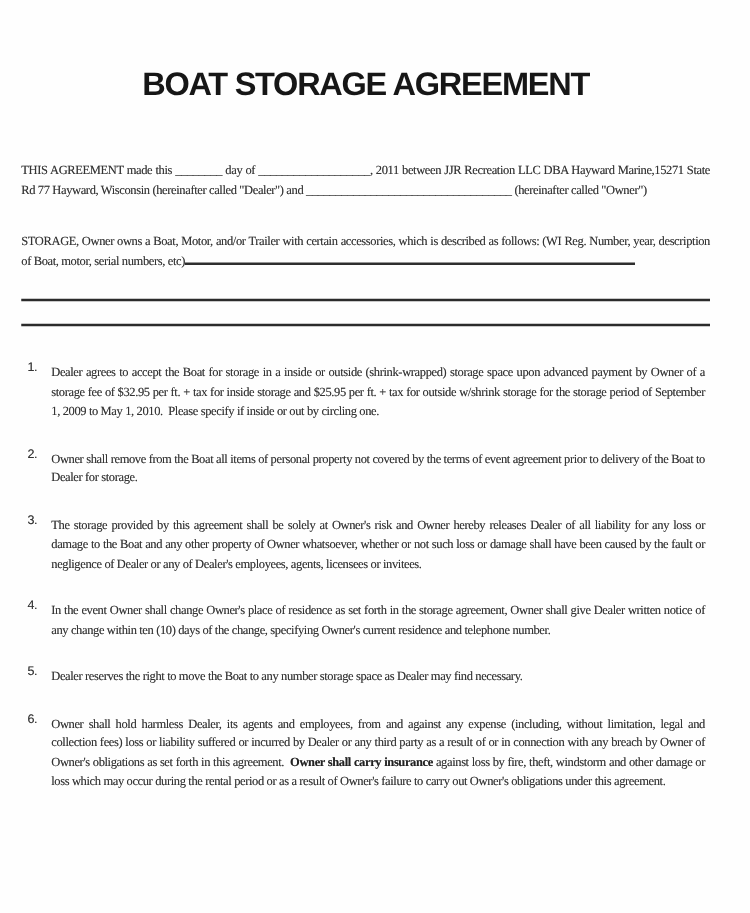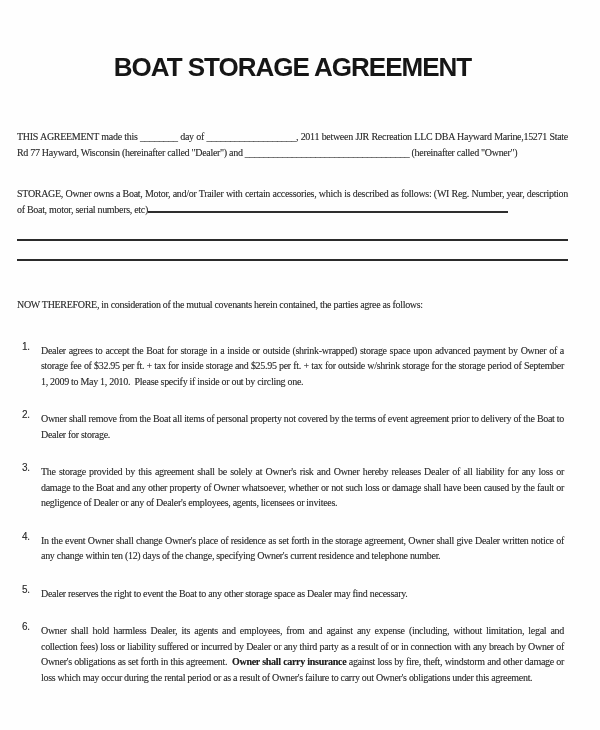--- a/index.html
+++ b/index.html
@@ -84,47 +84,46 @@
 
     <h1 class="doc-title">BOAT STORAGE AGREEMENT</h1>
 
     <p class="para intro">THIS AGREEMENT made this ________ day of ___________________, 2011 between JJR Recreation LLC DBA Hayward Marine,15271 State Rd 77 Hayward, Wisconsin (hereinafter called "Dealer") and ___________________________________ (hereinafter called "Owner")</p>
 
     <p class="para whereas"><span>STORAGE, Owner owns a Boat, Motor, and/or Trailer with certain accessories, which is described as follows: (WI Reg. Number, year, description of Boat, motor, serial numbers, etc)</span><span class="fill-line"></span></p>
 
     <div class="rule rule-1"></div>
     <div class="rule rule-2"></div>
 
-    <p class="para now">NOW THEREFORE, in consideration of the mutual covenants herein contained, the parties agree as follows:</p>
 
     <div class="clauses">
 
       <div class="clause">
         <span class="clause-num">1.</span>
         <p class="para clause-body">Dealer agrees to accept the Boat for storage in a inside or outside (shrink-wrapped) storage space upon advanced payment by Owner of a storage fee of $32.95 per ft. + tax for inside storage and $25.95 per ft. + tax for outside w/shrink storage for the storage period of September 1, 2009 to May 1, 2010.&nbsp; Please specify if inside or out by circling one.</p>
       </div>
 
       <div class="clause">
         <span class="clause-num">2.</span>
         <p class="para clause-body">Owner shall remove from the Boat all items of personal property not covered by the terms of event agreement prior to delivery of the Boat to Dealer for storage.</p>
       </div>
 
       <div class="clause">
         <span class="clause-num">3.</span>
         <p class="para clause-body">The storage provided by this agreement shall be solely at Owner's risk and Owner hereby releases Dealer of all liability for any loss or damage to the Boat and any other property of Owner whatsoever, whether or not such loss or damage shall have been caused by the fault or negligence of Dealer or any of Dealer's employees, agents, licensees or invitees.</p>
       </div>
 
       <div class="clause">
         <span class="clause-num">4.</span>
-        <p class="para clause-body">In the event Owner shall change Owner's place of residence as set forth in the storage agreement, Owner shall give Dealer written notice of any change within ten (12) days of the change, specifying Owner's current residence and telephone number.</p>
+        <p class="para clause-body">In the event Owner shall change Owner's place of residence as set forth in the storage agreement, Owner shall give Dealer written notice of any change within ten (10) days of the change, specifying Owner's current residence and telephone number.</p>
       </div>
 
       <div class="clause">
         <span class="clause-num">5.</span>
-        <p class="para clause-body">Dealer reserves the right to event the Boat to any other storage space as Dealer may find necessary.</p>
+        <p class="para clause-body">Dealer reserves the right to move the Boat to any number storage space as Dealer may find necessary.</p>
       </div>
 
       <div class="clause">
         <span class="clause-num">6.</span>
         <p class="para clause-body"><span>Owner shall hold harmless Dealer, its agents and employees, from and against any expense (including, without limitation, legal and collection fees) loss or liability suffered or incurred by Dealer or any third party as a result of or in connection with any breach by Owner of Owner's obligations as set forth in this agreement.&nbsp; </span><strong>Owner shall carry insurance</strong><span> against loss by fire, theft, windstorm and other damage or loss which may occur during the rental period or as a result of Owner's failure to carry out Owner's obligations under this agreement.</span></p>
       </div>
 
     </div>
   </div>
 </div>

